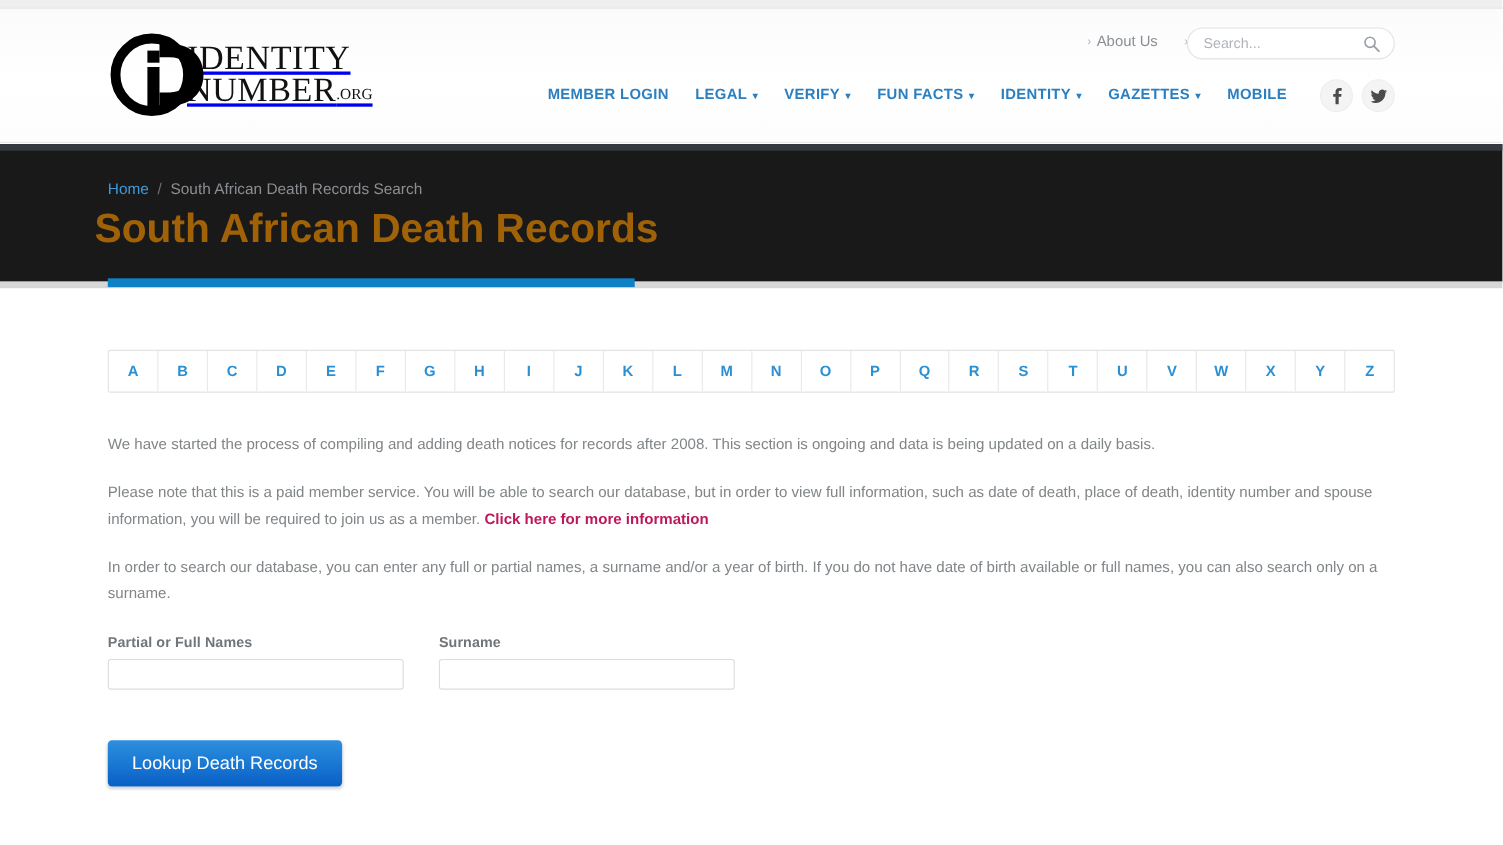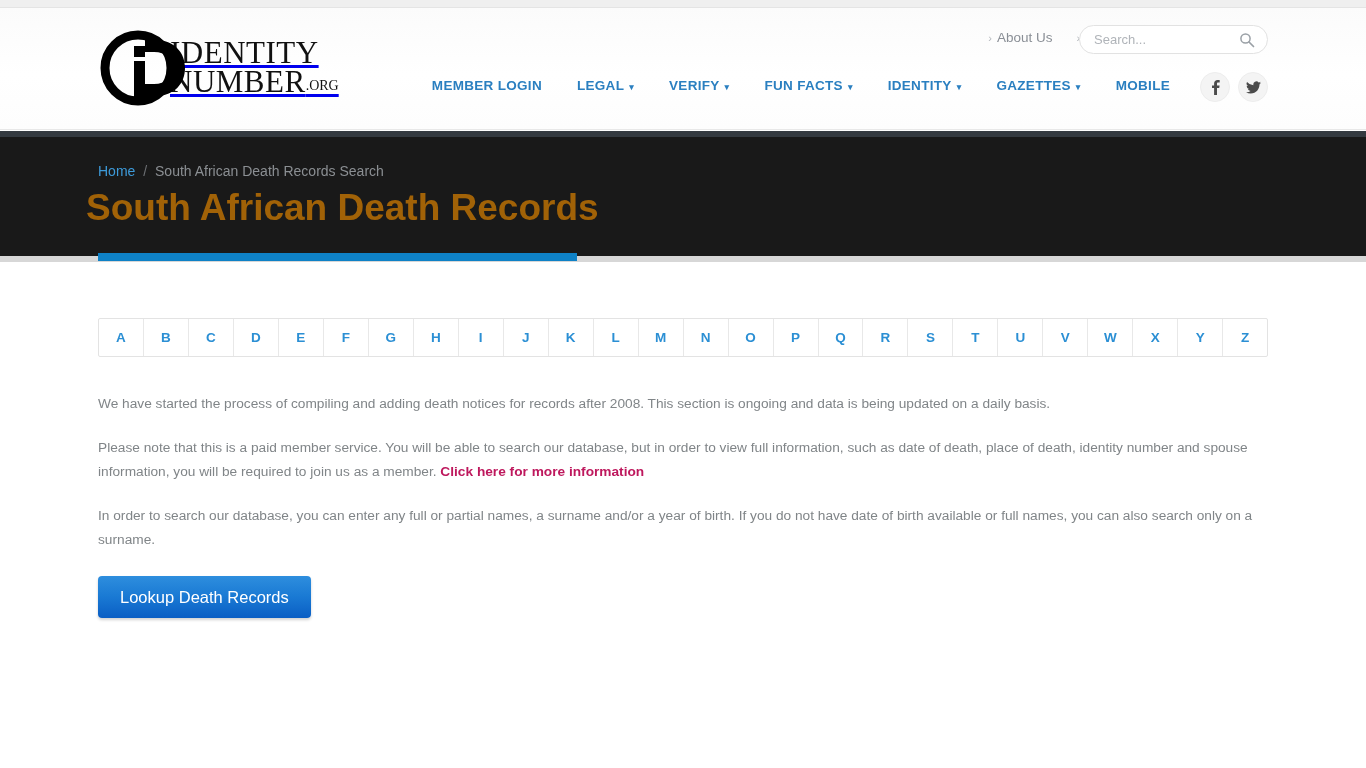--- a/index.html
+++ b/index.html
@@ -61,21 +61,21 @@
     border:none; outline:none; background:transparent;
     font-family:"Liberation Sans", sans-serif;
     font-size:13px; color:#737373; padding:0 30px 0 14px; width:100%; height:100%;
   }
   .searchbox input::placeholder { color:#b0b4b9; }
   .search-icon { position:absolute; right:12px; top:6px; width:16px; height:16px; }
 
   
   .mainnav {
     position:absolute; right:196px; top:70px;
-    display:flex; align-items:flex-end; gap:35px;
+    display:flex; align-items:flex-end; gap:24px;
   }
   .navitem {
     font-size:13.5px; font-weight:bold; color:#2a7fc0;
     text-decoration:none; letter-spacing:0.3px;
     display:flex; align-items:center; gap:5px; white-space:nowrap;
   }
   .caret { font-size:9px; color:#2a7fc0; position:relative; top:1px; }
 
   .social { position:absolute; right:98px; top:64px; display:flex; gap:8px; }
   .scircle {
@@ -139,20 +139,21 @@
   .field input {
     width:269px; height:28px;
     border:1px solid #dcdcdc; border-radius:3px;
     background:#fff; outline:none;
     font-family:"Liberation Sans", sans-serif; font-size:13px; color:#555;
     padding:0 8px;
   }
   .field.surname input { width:269px; }
 
   .lookup-btn {
+    margin-top:46px;
     display:inline-block; padding:0 22px; height:42px; line-height:41px;
     border:none; border-radius:4px; cursor:pointer;
     background:linear-gradient(to bottom,#2e8ede 0%, #1a7ad4 48%, #0a5ec4 100%);
     color:#ffffff; font-size:16.5px; font-family:"Liberation Sans", sans-serif;
     box-shadow:0 2px 3px rgba(0,0,0,0.18);
   }
 </style>
 </head>
 <body>
 
@@ -285,17 +286,27 @@
 
     <div class="para" id="p1">We have started the process of compiling and adding death notices for records after 2008. This section is ongoing and data is being updated on a daily basis.</div>
 
     <div class="para" id="p2">
       <span>Please note that this is a paid member service. You will be able to search our database, but in order to view full information, such as date of death, place of death, identity number and spouse information, you will be required to join us as a member. </span><a href="#">Click here for more information</a>
     </div>
 
     <div class="para" id="p3">In order to search our database, you can enter any full or partial names, a surname and/or a year of birth. If you do not have date of birth available or full names, you can also search only on a surname.</div>
 
     <div class="form">
+      <div class="fields">
+        <div class="field names">
+          <div class="field-label">Partial or Full Names</div>
+          <input type="text" placeholder="" style="">
+        </div>
+        <div class="field surname">
+          <div class="field-label">Surname</div>
+          <input type="text" placeholder="" style="">
+        </div>
+      </div>
       <button class="lookup-btn">Lookup Death Records</button>
     </div>
 
   </div>
 </div>
 
 </body></html>

